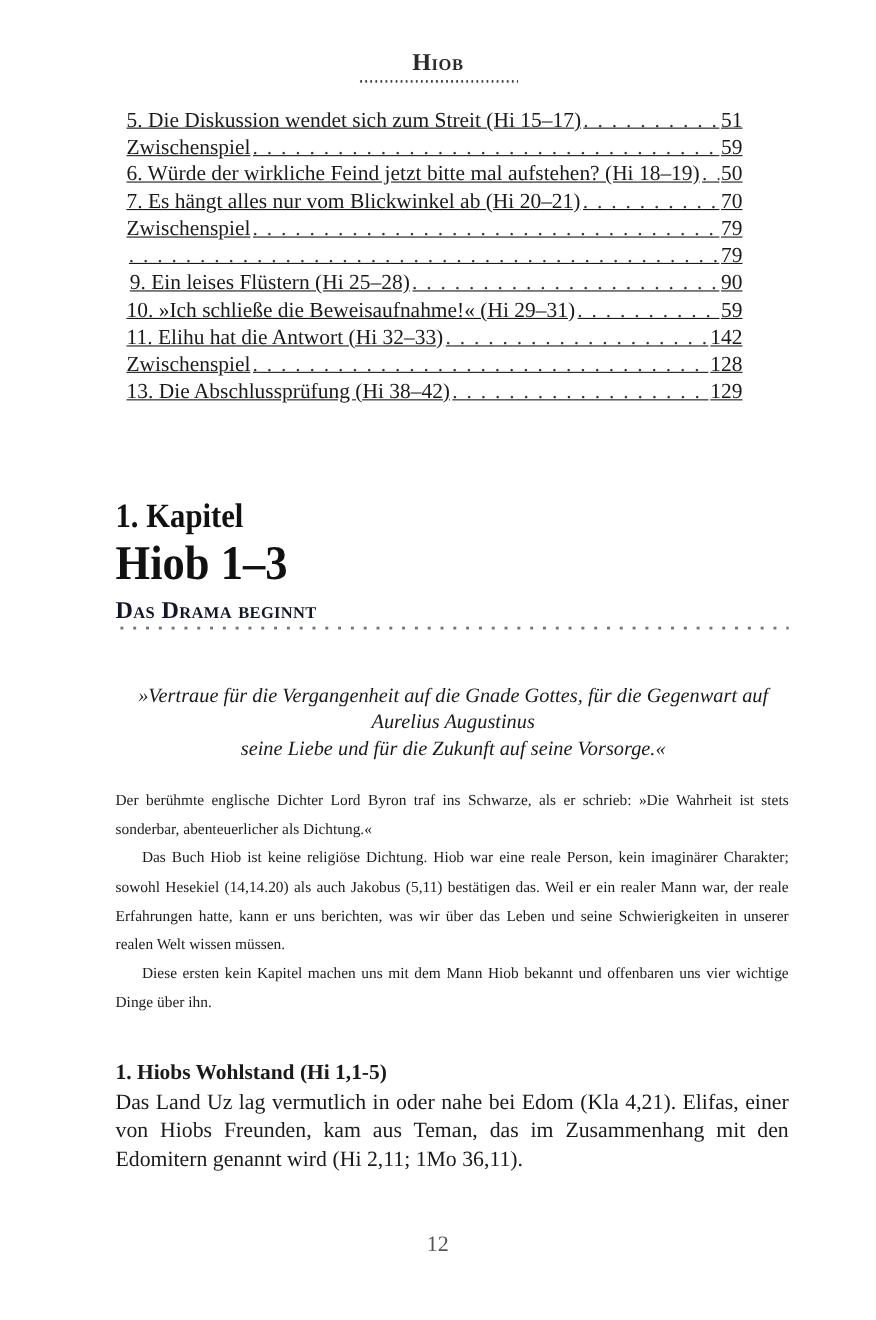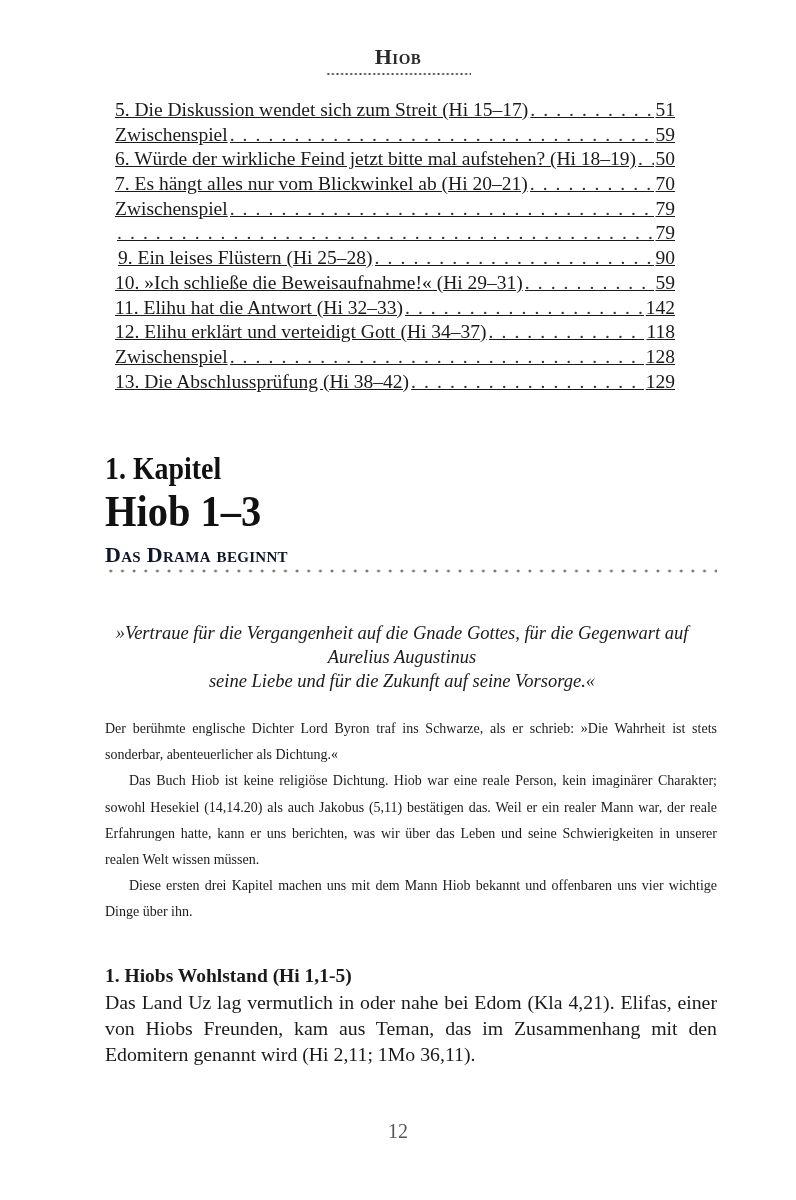--- a/index.html
+++ b/index.html
@@ -21,21 +21,21 @@
   .toc-row.indented .label { padding-left: 3px; }
 
   .chapter { position: absolute; top: 450px; left: 105px; }
   .chapter .kapitel { font-size: 31px; font-weight: bold; line-height: 38px; color: #111; transform: scaleX(0.9); transform-origin: left; }
   .chapter .hiob { font-size: 44px; font-weight: bold; line-height: 48px; color: #111; transform: scaleX(0.92); transform-origin: left; }
   .chapter .subtitle { font-size: 22px; font-weight: bold; color: #0f172a; font-variant: small-caps; margin-top: 6px; letter-spacing: 0.3px; }
   .chapter-rule { position: absolute; top: 568px; left: 105px; width: 612px; height: 6px;
     background-image: radial-gradient(circle, #777 1.3px, transparent 1.7px);
     background-size: 11.65px 6px; background-repeat: repeat-x; }
 
-  .epigraph { position: absolute; top: 621px; left: 102px; width: 600px; text-align: center;
+  .epigraph { position: absolute; top: 621px; left: 112px; width: 600px; text-align: center;
               font-style: italic; font-size: 18.5px; line-height: 24px; color: #1a1a1a; }
 
   .body-text { position: absolute; top: 716px; left: 105px; width: 612px; font-size: 14px; line-height: 26.2px; text-align: justify; }
   .body-text p { margin: 0; }
   .body-text p.indent { text-indent: 24px; }
   .section-heading { position: absolute; top: 965px; left: 105px; font-size: 19.5px; font-weight: bold; }
   .section-text { position: absolute; top: 989px; left: 105px; width: 612px; font-size: 19.8px; line-height: 26.2px; text-align: justify; }
   .section-text p { margin: 0; }
 
   .folio { position: absolute; top: 1120px; left: 0; width: 796px; text-align: center; font-size: 20px; color: #555; }
@@ -87,25 +87,20 @@
       <span class="label">10. »Ich schließe die Beweisaufnahme!« (Hi 29–31)</span>
       <span class="leader"></span>
       <span class="page">59</span>
     </div>
     <div class="toc-row">
       <span class="label">11. Elihu hat die Antwort (Hi 32–33)</span>
       <span class="leader"></span>
       <span class="page">142</span>
     </div>
     <div class="toc-row">
-      <span class="label">12. Elihu erklärt und verteidigt Gott (Hi 34–37)</span>
-      <span class="leader"></span>
-      <span class="page">118</span>
-    </div>
-    <div class="toc-row">
       <span class="label">Zwischenspiel</span>
       <span class="leader"></span>
       <span class="page">128</span>
     </div>
     <div class="toc-row">
       <span class="label">13. Die Abschlussprüfung (Hi 38–42)</span>
       <span class="leader"></span>
       <span class="page">129</span>
     </div>
   </div>
@@ -119,21 +114,21 @@
 
 <div class="epigraph">
   <div>»Vertraue für die Vergangenheit auf die Gnade Gottes, für die Gegenwart auf</div>
   <div>Aurelius Augustinus</div>
   <div>seine Liebe und für die Zukunft auf seine Vorsorge.«</div>
 </div>
 
 <div class="body-text">
   <p>Der berühmte englische Dichter Lord Byron traf ins Schwarze, als er schrieb: »Die Wahrheit ist stets sonderbar, abenteuerlicher als Dichtung.«</p>
   <p class="indent">Das Buch Hiob ist keine religiöse Dichtung. Hiob war eine reale Person, kein imaginärer Charakter; sowohl Hesekiel (14,14.20) als auch Jakobus (5,11) bestätigen das. Weil er ein realer Mann war, der reale Erfahrungen hatte, kann er uns berichten, was wir über das Leben und seine Schwierig­keiten in unserer realen Welt wissen müssen.</p>
-  <p class="indent">Diese ersten drei Kapitel machen uns mit dem Mann Hiob bekannt und offenbaren uns vier wichtige Dinge über ihn.</p>
+  <p class="indent">Diese ersten kein Kapitel machen uns mit dem Mann Hiob bekannt und offenbaren uns vier wichtige Dinge über ihn.</p>
 </div>
 
 <div class="section-heading">1. Hiobs Wohlstand (Hi 1,1-5)</div>
 <div class="section-text">
   <p>Das Land Uz lag vermutlich in oder nahe bei Edom (Kla 4,21). Elifas, einer von Hiobs Freunden, kam aus Teman, das im Zusammenhang mit den Edomitern genannt wird (Hi 2,11; 1Mo 36,11).</p>
 </div>
 
 <div class="folio">12</div>
 
 </body></html>

